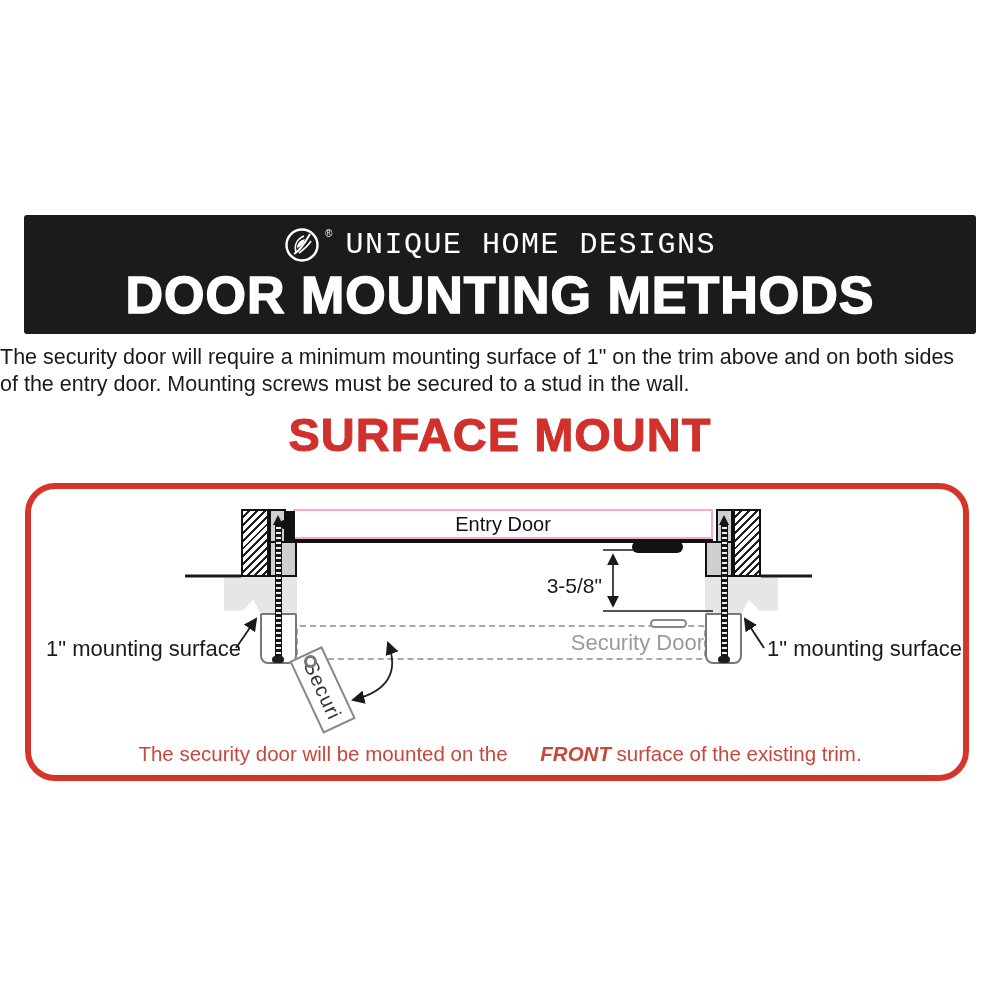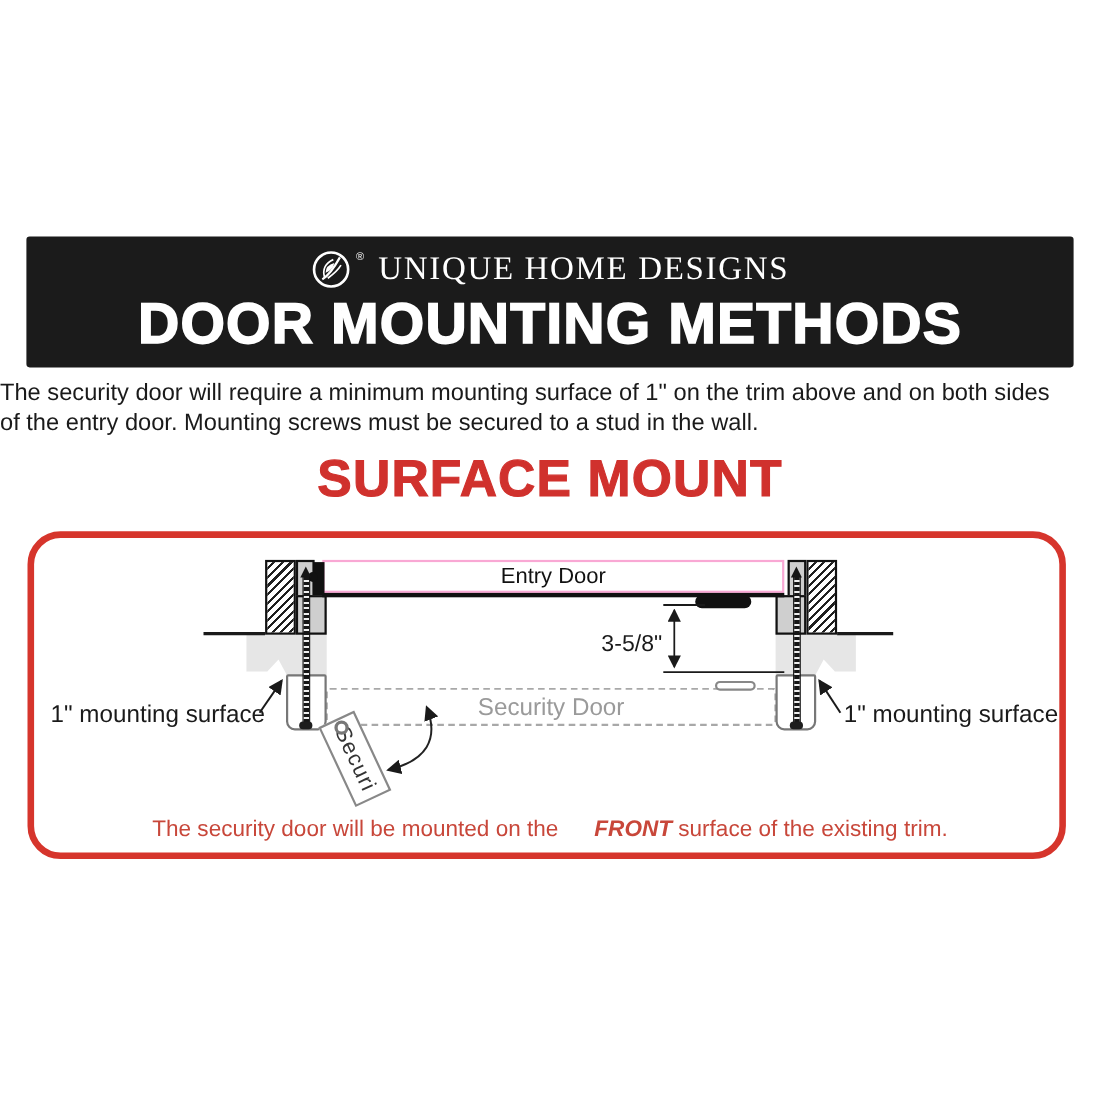--- a/index.html
+++ b/index.html
@@ -12,21 +12,21 @@
   
   #banner {
     left:24px; top:215px; width:952px; height:119px;
     background:#1b1b1b; border-radius:3px; text-align:center; color:#fff;
   }
   #brand-row {
     display:flex; align-items:center; justify-content:center;
     gap:9px; margin-top:11px; height:38px;
   }
   #brand-name {
-    font-family:Liberation Serif, serif; font-size:30px; color:#ffffff;
+    font-family:Liberation Mono, monospace; font-size:30px; color:#ffffff;
     letter-spacing:1.5px; white-space:nowrap;
   }
   #reg-mark { font-size:10px; position:relative; top:-12px; left:-4px; }
   #banner-title {
     font-size:52px; font-weight:900; letter-spacing:1px; color:#ffffff;
     -webkit-text-stroke:1.5px #ffffff; margin-top:1px; white-space:nowrap;text-align:center;
   }
 
   
   #intro {
@@ -74,21 +74,21 @@
   }
   #entry-door-strip { background:#111; }
   #entry-door-edge { background:#111; }
   #entry-hinge-dot { background:#111; border-radius:50%; }
   #door-closer { background:#111; border-radius:6px; }
 
   #dim-label { font-size:21px; color:#1a1a1a; text-align:right; }
 
   #security-door {
     background:#ffffff; border:2px dashed #a8a8a8; border-radius:4px;
-    box-sizing:border-box; text-align:center; color:#9a9a9a;
+    box-sizing:border-box; text-align:right; color:#9a9a9a;
     font-size:22px; line-height:31px;
   }
   #latch { background:#ffffff; border:2px solid #888; border-radius:5px; box-sizing:border-box; }
   #hinge-circle { background:#ffffff; border:3px solid #777; border-radius:50%; box-sizing:border-box; }
   #door-tag {
     background:#ffffff; border:2px solid #888; box-sizing:border-box;
     transform:rotate(65deg); transform-origin:0 0; overflow:hidden;
     font-size:20px; color:#333; line-height:32px; padding-left:7px; letter-spacing:1px;
     white-space:nowrap;
   }

